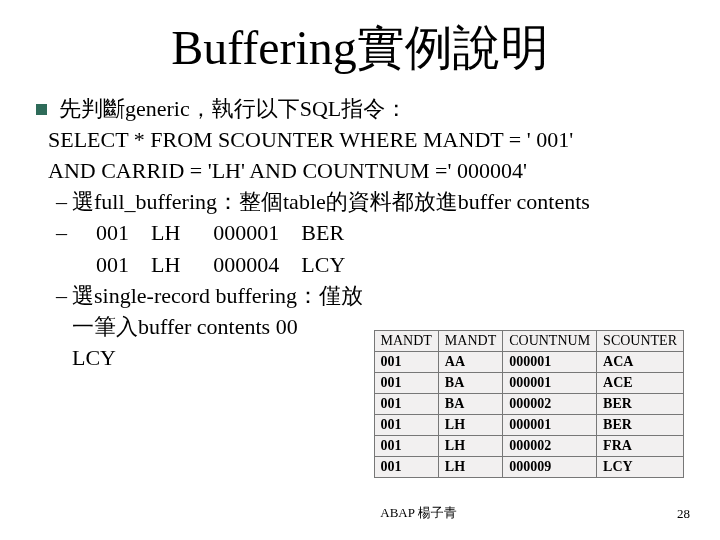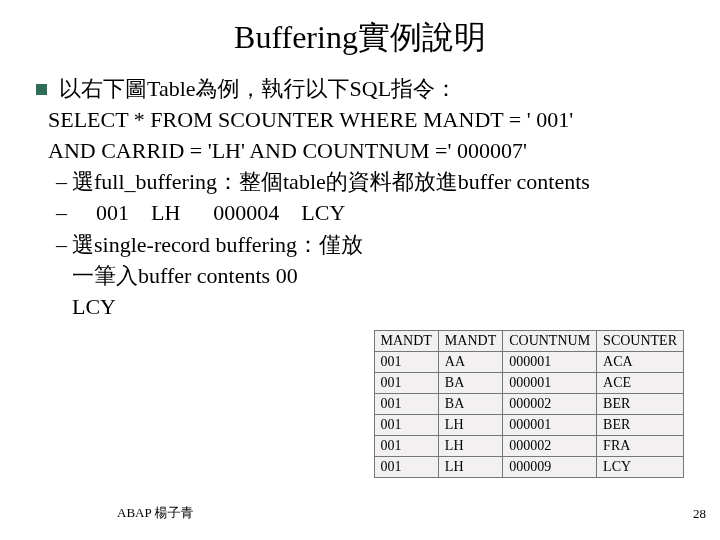--- a/index.html
+++ b/index.html
@@ -15,21 +15,21 @@
   }
   .slide {
     width: 720px;
     height: 540px;
     position: relative;
     box-sizing: border-box;
     padding: 12px 36px 36px 36px;
   }
   .title {
     text-align: center;
-    font-size: 32px;
+    font-size: 48px;
     margin: 4px 0 14px 0;
     font-weight: normal;
   }
   .bullet-row {
     display: flex;
     align-items: flex-start;
     font-size: 22px;
     line-height: 1.35;
   }
   .square {
@@ -68,65 +68,66 @@
     top: 330px;
     border-collapse: collapse;
     background: #f4f2f2;
     font-family: "Times New Roman", serif;
     font-size: 14px;
   }
   .table-box th, .table-box td {
     border: 1px solid #777;
     padding: 2px 6px;
     background: #f2f0f0;
-    font-weight: normal;
+    font-weight: bold;
     text-align: left;
   }
   .table-box th { font-weight: normal; }
   .footer-center {
     position: absolute;
     bottom: 18px;
     left: 0;
     width: 100%;
-    text-align: left;
+    text-align: center;
     font-size: 13px;
     padding-left: 117px;
     box-sizing: border-box;
   }
   .footer-right {
     position: absolute;
     bottom: 18px;
-    right: 14px;
+    right: 30px;
     font-size: 13px;
   }
 </style>
 </head>
 <body>
 
 <div class="slide">
 
   <div class="title">Buffering實例說明</div>
 
   <div class="bullet-row">
     <div class="square"></div>
-    <div>以右下圖Table為例，執行以下SQL指令：</div>
+    <div>先判斷generic，執行以下SQL指令：</div>
   </div>
 
   <div class="content">
     <div>SELECT * FROM SCOUNTER WHERE MANDT = ' 001'</div>
-    <div>AND CARRID = 'LH' AND COUNTNUM =' 000007'</div>
+    <div>AND CARRID = 'LH' AND COUNTNUM =' 000004'</div>
 
     <div class="sub">
       <div class="dash">–</div>
       <div class="sub-body">選full_buffering：整個table的資料都放進buffer contents</div>
     </div>
 
     <div class="sub">
       <div class="dash">–</div>
       <div class="sub-body">
+        <div class="data-line">001    LH      000001    BER</div>
         <div class="data-line">001    LH      000004    LCY</div>
       </div>
     </div>
 
     <div class="sub">
       <div class="dash">–</div>
       <div class="sub-body">
         <div>選single-record buffering：僅放</div>
         <div>一筆入buffer contents            00</div>
         <div>LCY</div>

